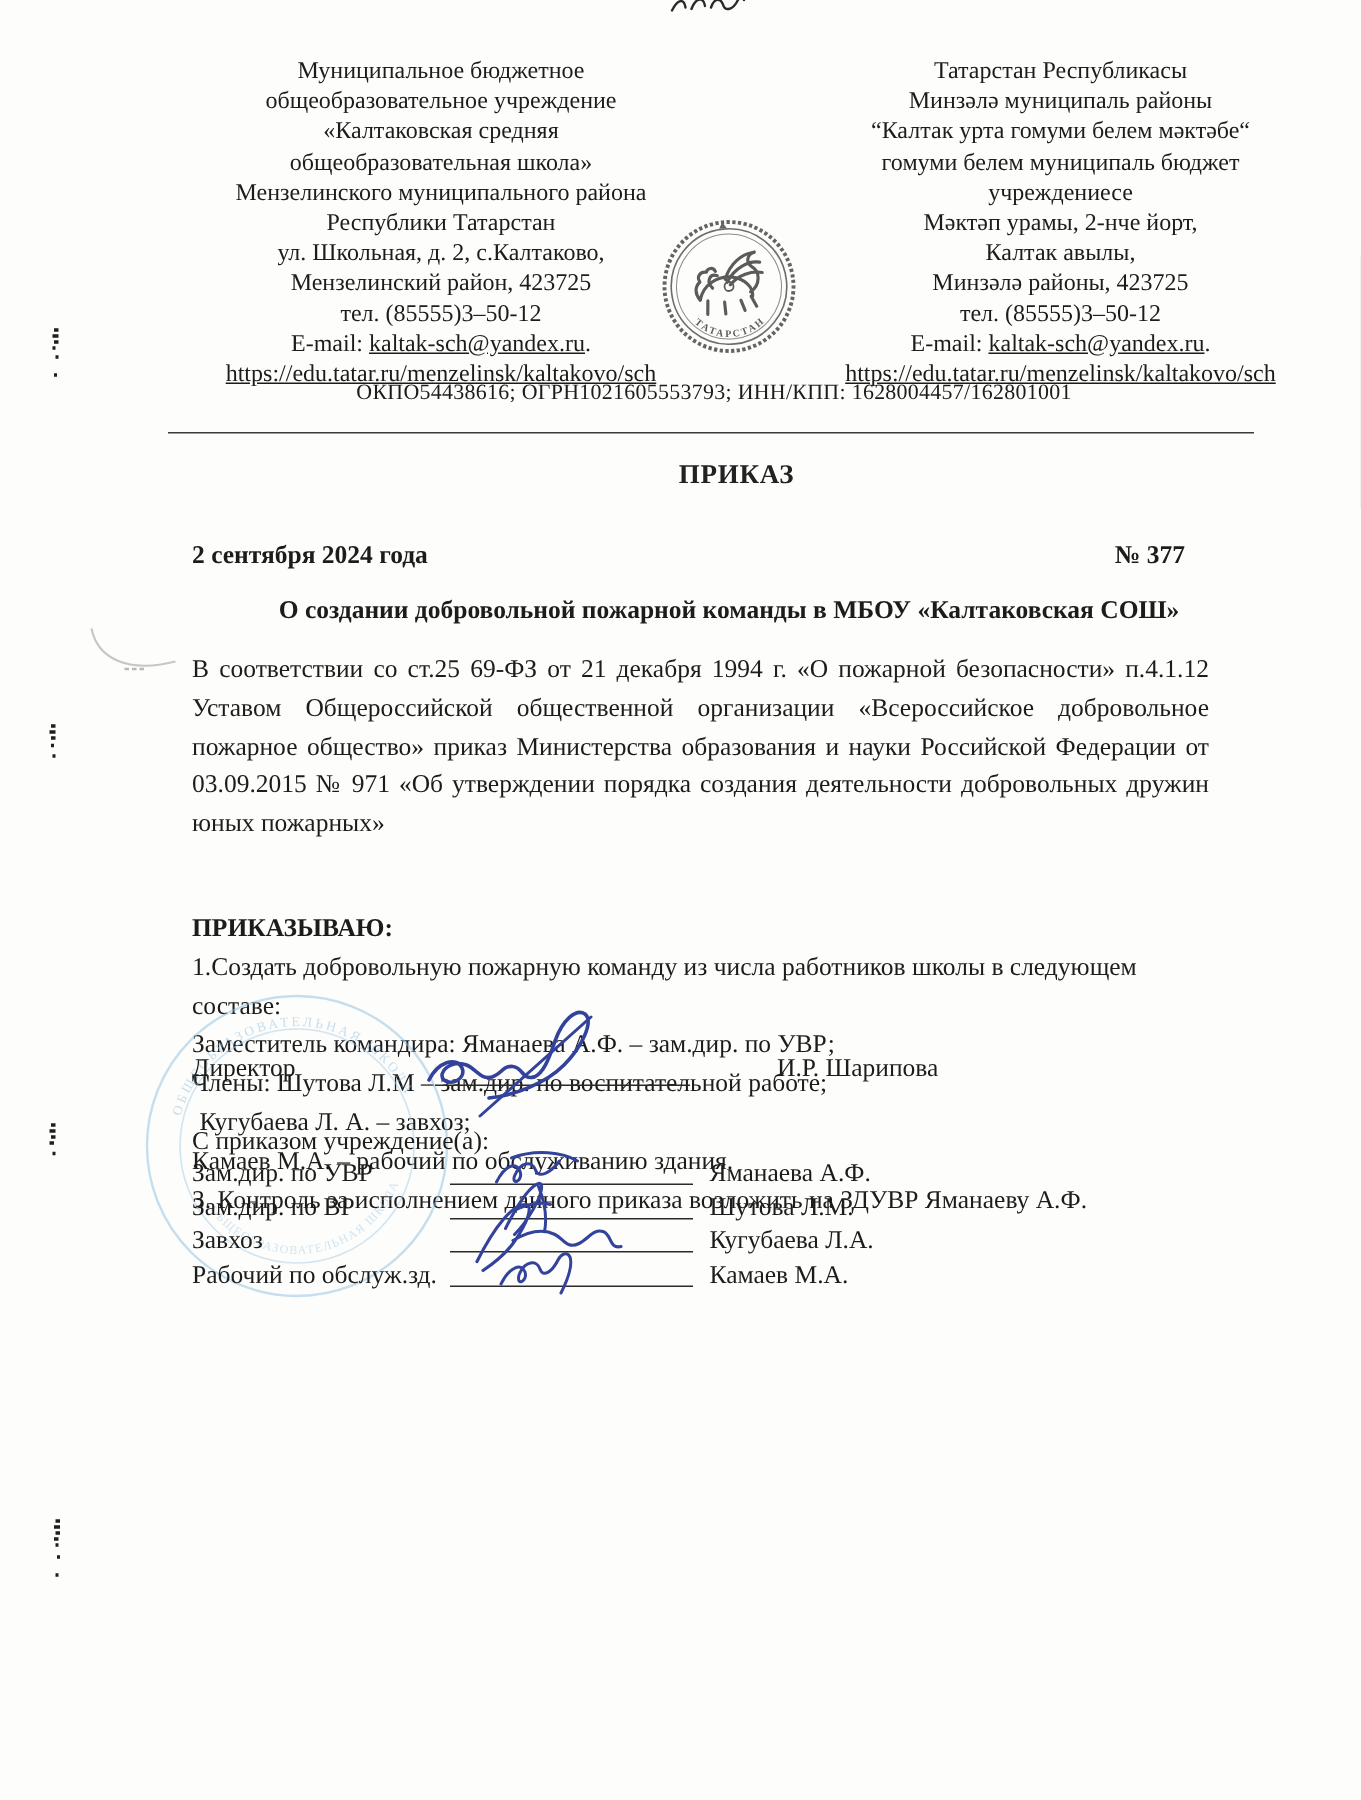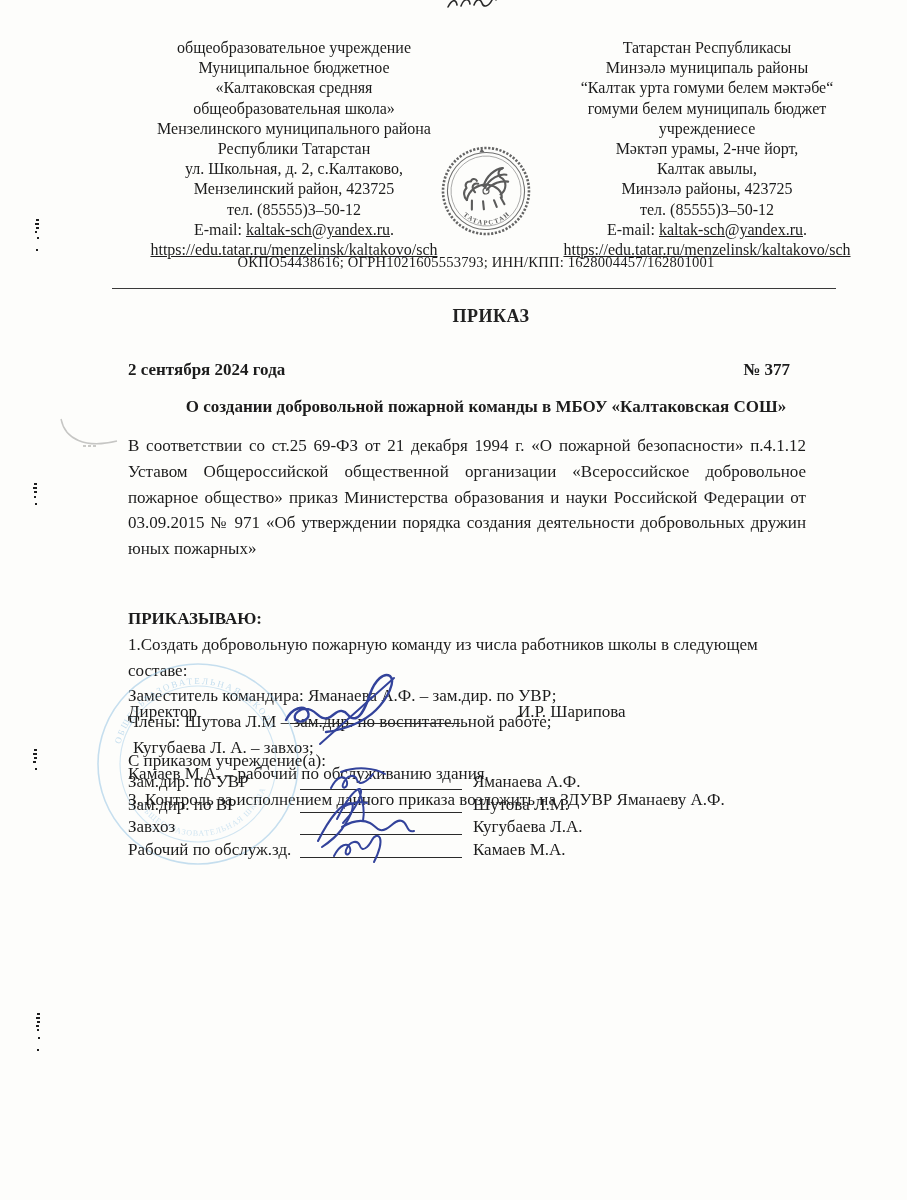--- a/index.html
+++ b/index.html
@@ -48,22 +48,22 @@
 </head>
 <body>
 
 <div class="page">
 
   <svg class="top-mark" viewBox="0 0 90 16">
     <path d="M18 10 C22 2 26 2 27 8 M31 9 C34 1 39 1 40 7 M44 8 C46 2 50 1 52 6 C53 10 58 11 62 3 C64 -1 66 -1 66 3" fill="none" stroke="#2a2a2a" stroke-width="1.6" stroke-linecap="round"></path>
   </svg>
 
   <div class="hdr hdr-left">
+    <div>Муниципальное  бюджетное</div>
     <div>общеобразовательное  учреждение</div>
-    <div>Муниципальное  бюджетное</div>
     <div>«Калтаковская средняя</div>
     <div>общеобразовательная школа»</div>
     <div>Мензелинского муниципального района</div>
     <div>Республики Татарстан</div>
     <div>ул.  Школьная, д. 2, с.Калтаково,</div>
     <div>Мензелинский район, 423725</div>
     <div>тел. (85555)3–50-12</div>
     <div><span>E-mail: </span><span class="u">kaltak-sch@yandex.ru</span><span>.</span></div>
     <div class="u">https://edu.tatar.ru/menzelinsk/kaltakovo/sch</div>
   </div>

